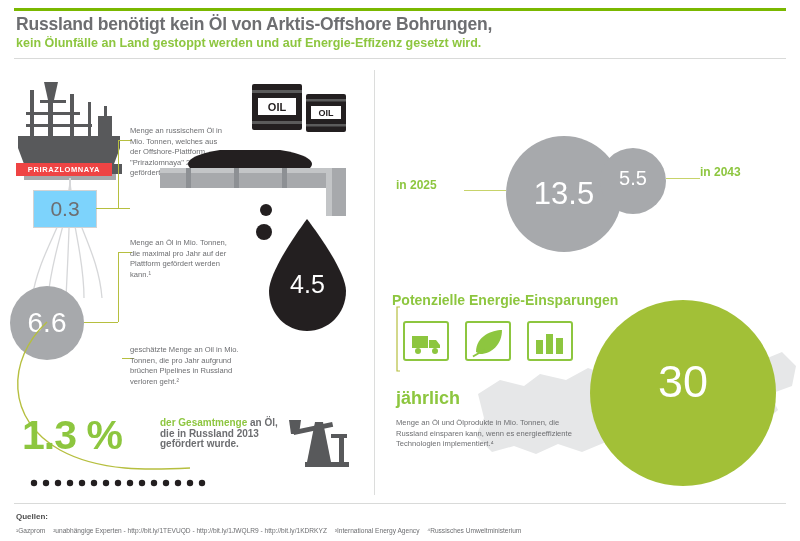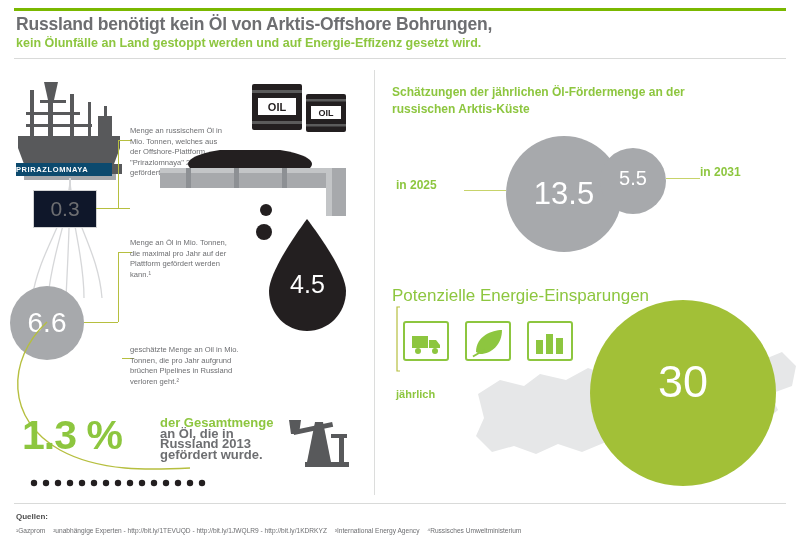--- a/index.html
+++ b/index.html
@@ -28,28 +28,28 @@
   
   .vdiv{position:absolute;left:374px;top:70px;width:1px;height:425px;background:#dcdddc;}
   .hdiv-bottom{position:absolute;left:14px;top:503px;width:772px;height:1px;background:#d9dad9;}
 
   
   .plat{position:absolute;left:10px;top:78px;width:120px;height:130px;}
   .plat svg{display:block;}
 
   .plat-label{
     position:absolute;left:16px;top:163px;width:96px;height:13px;
-    background:#0c4a6e;color:#ffffff;font-size:7.5px;font-weight:bold;
-    letter-spacing:.6px;text-align:left;line-height:13px;
+    background:#ef4444;color:#ffffff;font-size:7.5px;font-weight:bold;
+    letter-spacing:.6px;text-align:center;line-height:13px;
   }
 
   
   .box03{
     position:absolute;left:33px;top:190px;width:62px;height:36px;
-    background:#0f172a;border:1px solid #d2d3d4;
+    background:#7dd3fc;border:1px solid #d2d3d4;
     text-align:center;line-height:36px;font-size:21px;color:#6d6e71;
   }
 
   
   .c66{
     position:absolute;left:10px;top:286px;width:74px;height:74px;border-radius:50%;
     background:#a7a9ac;color:#ffffff;text-align:center;line-height:74px;font-size:28px;
   }
 
   
@@ -81,21 +81,21 @@
     font-size:25px;color:#ffffff;
   }
 
   
   .pct{
     position:absolute;left:22px;top:412px;
     font-size:41px;color:#8dc63f;font-weight:bold;letter-spacing:-1px;
   }
   .pct-txt{
     position:absolute;left:160px;top:418px;width:130px;
-    font-size:13px;line-height:10.5px;color:#6d6e71;font-weight:bold;
+    font-size:10px;line-height:10.5px;color:#6d6e71;font-weight:bold;
   }
   .pct-txt b{color:#8dc63f;}
   .dots{position:absolute;left:30px;top:478px;width:180px;height:10px;}
   .pumpjack{position:absolute;left:285px;top:402px;width:80px;height:72px;}
 
   
   .r-title{
     position:absolute;left:392px;top:84px;width:300px;
     font-size:12px;font-weight:bold;color:#8dc63f;line-height:17px;
   }
@@ -114,26 +114,26 @@
   .bub-small-val{
     position:absolute;left:600px;top:167px;width:66px;text-align:center;
     font-size:20px;color:#ffffff;
   }
   .y2025{position:absolute;left:396px;top:178px;font-size:12px;color:#8dc63f;font-weight:bold;}
   .y2035{position:absolute;left:700px;top:165px;font-size:12px;color:#8dc63f;font-weight:bold;}
   .tick25{position:absolute;left:464px;top:190px;width:42px;height:1px;background:#c7d36a;}
   .tick35{position:absolute;left:666px;top:178px;width:34px;height:1px;background:#c7d36a;}
 
   .r-title2{
-    position:absolute;left:392px;top:286px;width:300px;
-    font-size:17px;font-weight:normal;color:#8dc63f;
+    position:absolute;left:392px;top:292px;width:300px;
+    font-size:14px;font-weight:bold;color:#8dc63f;
   }
   .icons{position:absolute;left:400px;top:312px;width:180px;height:58px;}
   .icon-rule-top{position:absolute;left:396px;top:306px;width:4px;height:66px;}
-  .jaehrlich{position:absolute;left:396px;top:388px;font-size:11px;color:#8dc63f;font-weight:bold;text-align:center;}
+  .jaehrlich{position:absolute;left:396px;top:388px;font-size:18px;color:#8dc63f;font-weight:bold;text-align:center;}
   .r-note{
     position:absolute;left:396px;top:418px;width:190px;
     font-size:7.6px;line-height:10.5px;color:#6d6e71;
   }
   .map{position:absolute;left:470px;top:332px;width:330px;height:160px;}
   .big30{
     position:absolute;left:590px;top:300px;width:186px;height:186px;border-radius:50%;
     background:#a2c037;
   }
   .big30-val{
@@ -277,30 +277,29 @@
     <g fill="#58595b">
       <polygon points="30,20 38,20 46,60 22,60"></polygon>
       <rect x="20" y="60" width="44" height="5"></rect>
       <rect x="8" y="24" width="40" height="5" transform="rotate(-12 28 26)"></rect>
       <polygon points="4,18 16,18 14,32 6,32"></polygon>
       <rect x="54" y="34" width="5" height="28"></rect>
       <rect x="46" y="32" width="16" height="4"></rect>
     </g>
   </svg>
 
-  <div class="r-title">Schätzungen der jährlichen Öl-Fördermenge an der russischen Arktis-Küste</div>
 
   <div class="bub-big"></div>
   <div class="bub-small"></div>
   <div class="bub-big-val">13.5</div>
   <div class="bub-small-val">5.5</div>
   <div class="tick25"></div>
   <div class="tick35"></div>
   <div class="y2025">in 2025</div>
-  <div class="y2035">in 2031</div>
+  <div class="y2035">in 2043</div>
 
   <div class="r-title2">Potenzielle Energie-Einsparungen</div>
 
   <svg class="map" viewBox="0 0 330 160">
     <path fill="#e6e7e8" d="M8,62 L30,48 L54,54 L70,42 L96,48 L118,36 L140,44 L160,30 L186,36 L210,24 L236,32 L262,22 L288,30 L312,20 L326,34 L322,54 L300,62 L308,78 L292,92 L268,88 L252,100 L228,96 L206,110 L182,104 L160,116 L136,110 L112,120 L88,112 L66,122 L44,114 L22,120 L6,104 L14,86 Z"></path>
   </svg>
 
   <svg class="icons" viewBox="0 0 180 58">
     <g fill="none" stroke="#8dc63f" stroke-width="2">
       <rect x="4" y="10" width="44" height="38" rx="2"></rect>
@@ -320,20 +319,21 @@
       <rect x="136" y="28" width="7" height="14"></rect>
       <rect x="146" y="22" width="7" height="20"></rect>
       <rect x="156" y="26" width="7" height="16"></rect>
     </g>
   </svg>
   <svg class="icon-rule-top" viewBox="0 0 4 66">
     <path d="M4,1 L1,1 L1,65 L4,65" fill="none" stroke="#b6bf3f" stroke-width="1.2"></path>
   </svg>
 
   <div class="jaehrlich">jährlich</div>
+  <div class="r-note">Menge an Öl und Ölprodukte in Mio. Tonnen, die Russland einsparen kann, wenn es energieeffiziente Technologien implementiert.⁴</div>
 
   <div class="big30"></div>
   <div class="big30-val">30</div>
 
   <div class="src-title">Quellen:</div>
   <div class="src-line">
     <span>¹Gazprom</span>
     <span>²unabhängige Experten - http://bit.ly/1TEVUQD - http://bit.ly/1JWQLR9 - http://bit.ly/1KDRKYZ</span>
     <span>³International Energy Agency</span>
     <span>⁴Russisches Umweltministerium</span>

